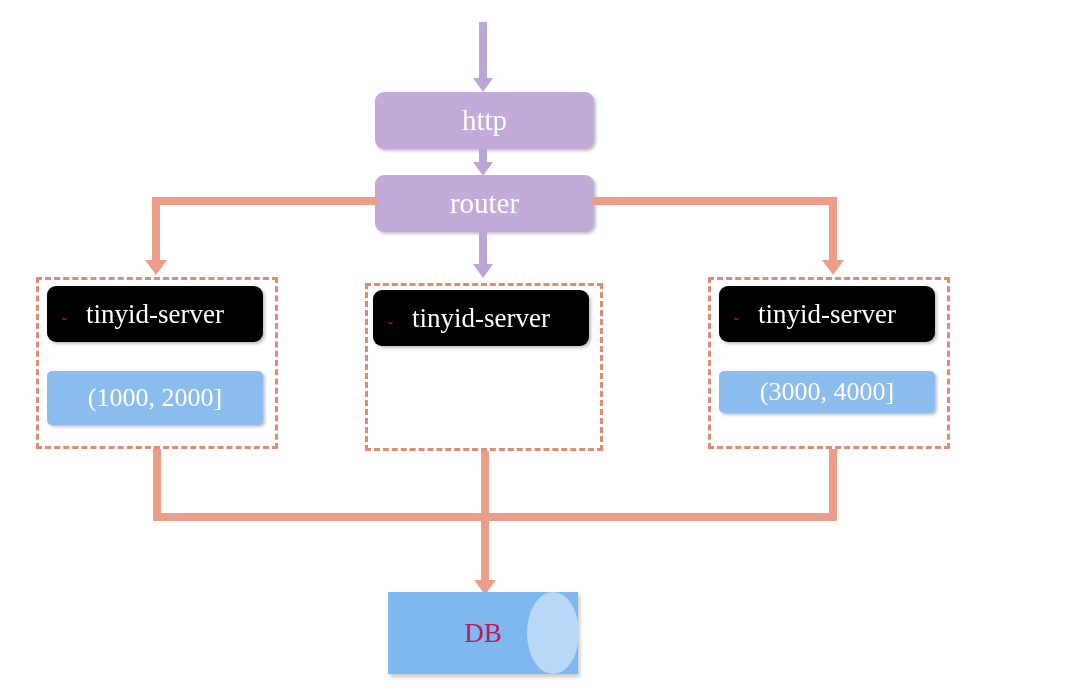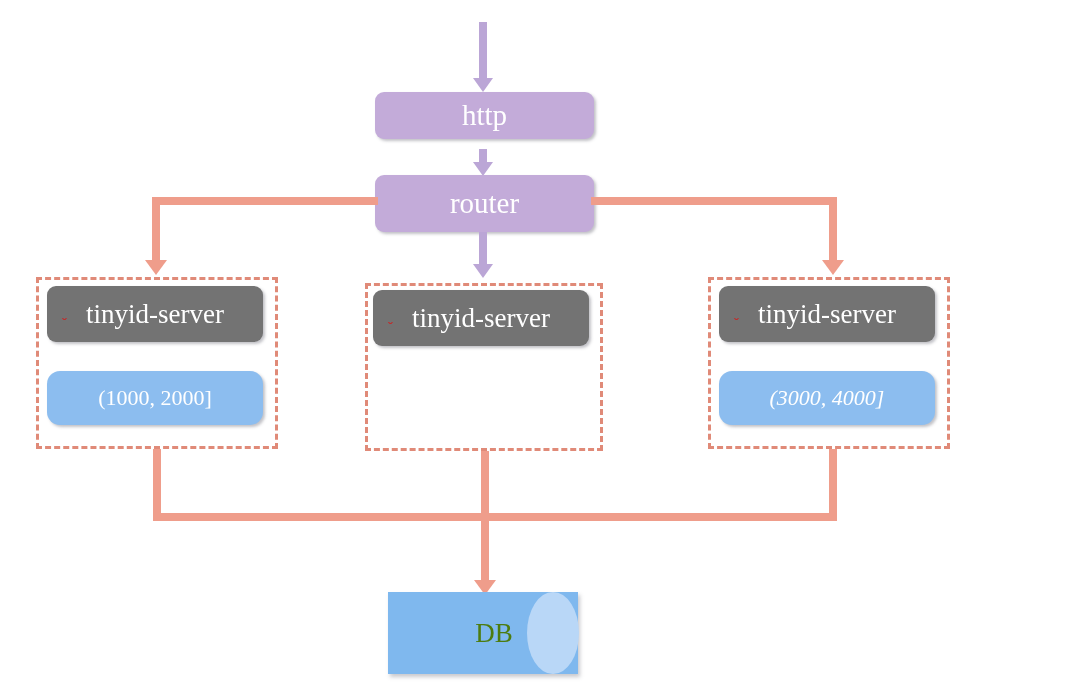--- a/index.html
+++ b/index.html
@@ -37,31 +37,31 @@
   
   .purple-box {
     background: #c3abd9;
     border-radius: 9px;
     font-size: 29px;
     box-shadow: 2px 2px 3px rgba(120,120,130,0.45);
   }
 
   
   .salmon-box {
-    background: #737373;
+    background: #000000;
     border-radius: 9px;
     font-size: 27px;
     box-shadow: 2px 2px 3px rgba(120,120,130,0.45);
   }
 
   
   .blue-box {
     background: #8cbdef;
-    border-radius: 13px;
-    font-size: 22px;
+    border-radius: 5px;
+    font-size: 26px;
     box-shadow: 2px 2px 3px rgba(120,120,130,0.45);
   }
 
   
   .group-frame {
     position: absolute;
     box-sizing: border-box;
     border: 3px dashed #e08a78;
     background: transparent;
   }
@@ -117,39 +117,39 @@
     position: absolute;
     right: -1px;
     top: 0;
     width: 52px;
     height: 100%;
     background: #b9d7f7;
     border-radius: 50%;
   }
   .cyl-label {
     position: absolute;
-    left: 11px; top: 0;
+    left: 0; top: 0;
     width: 100%; height: 100%;
     display: flex;
     align-items: center;
     justify-content: center;
-    color: #4d7c0f;
+    color: #be185d;
     font-size: 27px;
     user-select: none;
   }
 </style>
 </head>
 <body>
 
 <div id="canvas">
 
   <div class="seg-purple" style="left:479px; top:22px; width:8px; height:60px;"></div>
   <div class="arrowhead arrow-down-purple" style="left:473px; top:78px;"></div>
 
-  <div class="node purple-box" style="left:375px; top:92px; width:219px; height:47px;">
+  <div class="node purple-box" style="left:375px; top:92px; width:219px; height:57px;">
     <span>http</span>
   </div>
 
   <div class="seg-purple" style="left:479px; top:149px; width:8px; height:19px;"></div>
   <div class="arrowhead arrow-down-purple" style="left:473px; top:162px;"></div>
 
   <div class="node purple-box" style="left:375px; top:175px; width:219px; height:57px;text-align:center;">
     <span>router</span>
   </div>
 
@@ -177,21 +177,21 @@
   <div class="node salmon-box" style="left:373px; top:290px; width:216px; height:56px;">
     <span>tinyid-server</span>
   </div>
   <div class="squiggle" style="left:388px; top:320px;">ˇ</div>
 
   <div class="group-frame" style="left:708px; top:277px; width:242px; height:172px;"></div>
   <div class="node salmon-box" style="left:719px; top:286px; width:216px; height:56px;">
     <span>tinyid-server</span>
   </div>
   <div class="squiggle" style="left:734px; top:316px;">ˇ</div>
-  <div class="node blue-box" style="left:719px; top:371px; width:216px; height:54px;font-style:italic;">
+  <div class="node blue-box" style="left:719px; top:371px; width:216px; height:42px;">
     <span>(3000, 4000]</span>
   </div>
 
   <div class="seg" style="left:153px; top:449px; width:8px; height:68px;"></div>
   <div class="seg" style="left:481px; top:451px; width:8px; height:66px;"></div>
   <div class="seg" style="left:829px; top:449px; width:8px; height:68px;"></div>
   <div class="seg" style="left:153px; top:513px; width:684px; height:8px;"></div>
   <div class="seg" style="left:481px; top:513px; width:8px; height:72px;"></div>
   <div class="arrowhead arrow-down-salmon" style="left:474px; top:580px;"></div>
 

